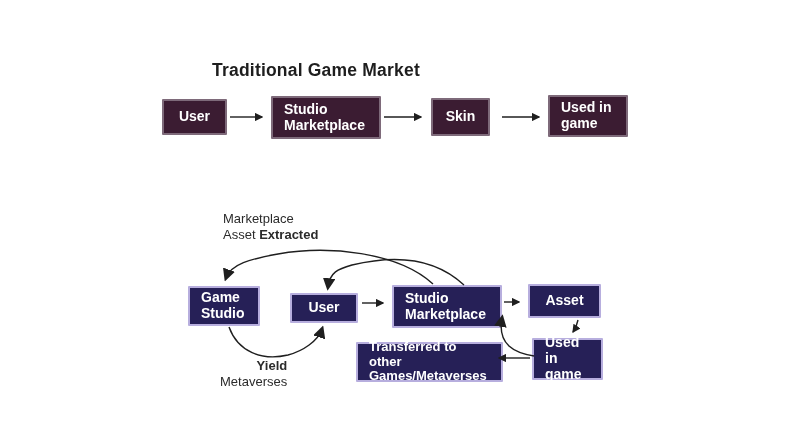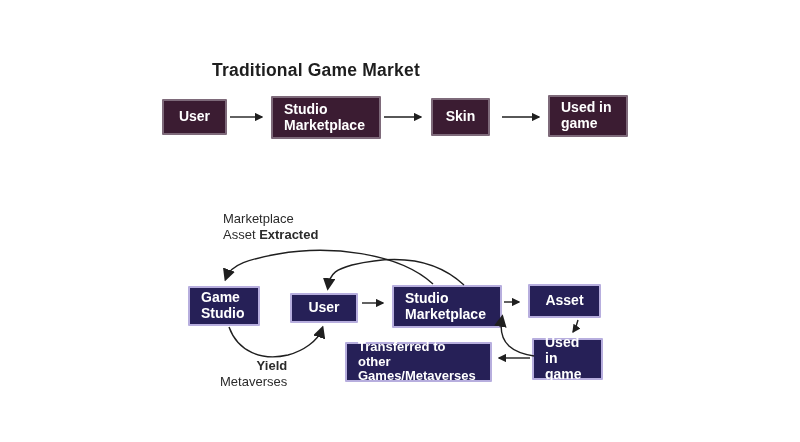--- a/index.html
+++ b/index.html
@@ -40,21 +40,21 @@
   }
   .maroon {
     background: var(--traditional-box, #3b1c32);
     border: 2px solid var(--traditional-box-border, #7e6a7a);
   }
   .navy {
     background: var(--blockchain-box, #262057);
     border: 2px solid var(--blockchain-box-border, #b7aede);
   }
   .center { justify-content: center; text-align: center; padding: 3px 4px; }
-  .small-text { font-size: 13px; }
+  .small-text { font-size: 13px; margin-left: 11px; }
   .note {
     position: absolute;
     font-size: 13px;
     line-height: 1.2;
     color: var(--note-text, #2b2b2b);
   }
   .arrows {
     position: absolute;
     inset: 0;
     pointer-events: none;

